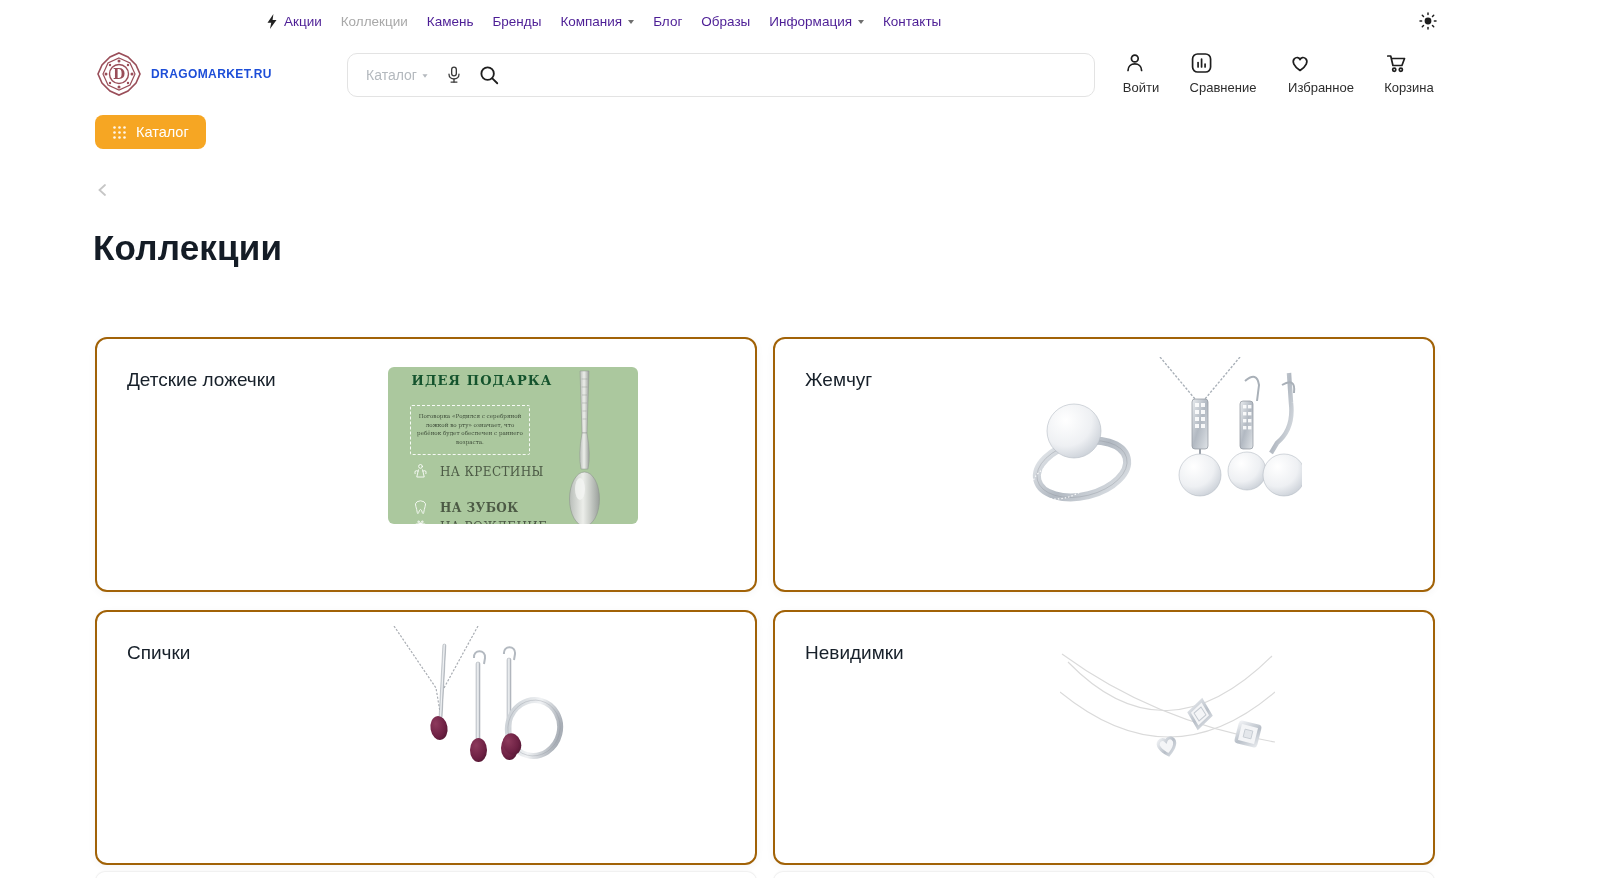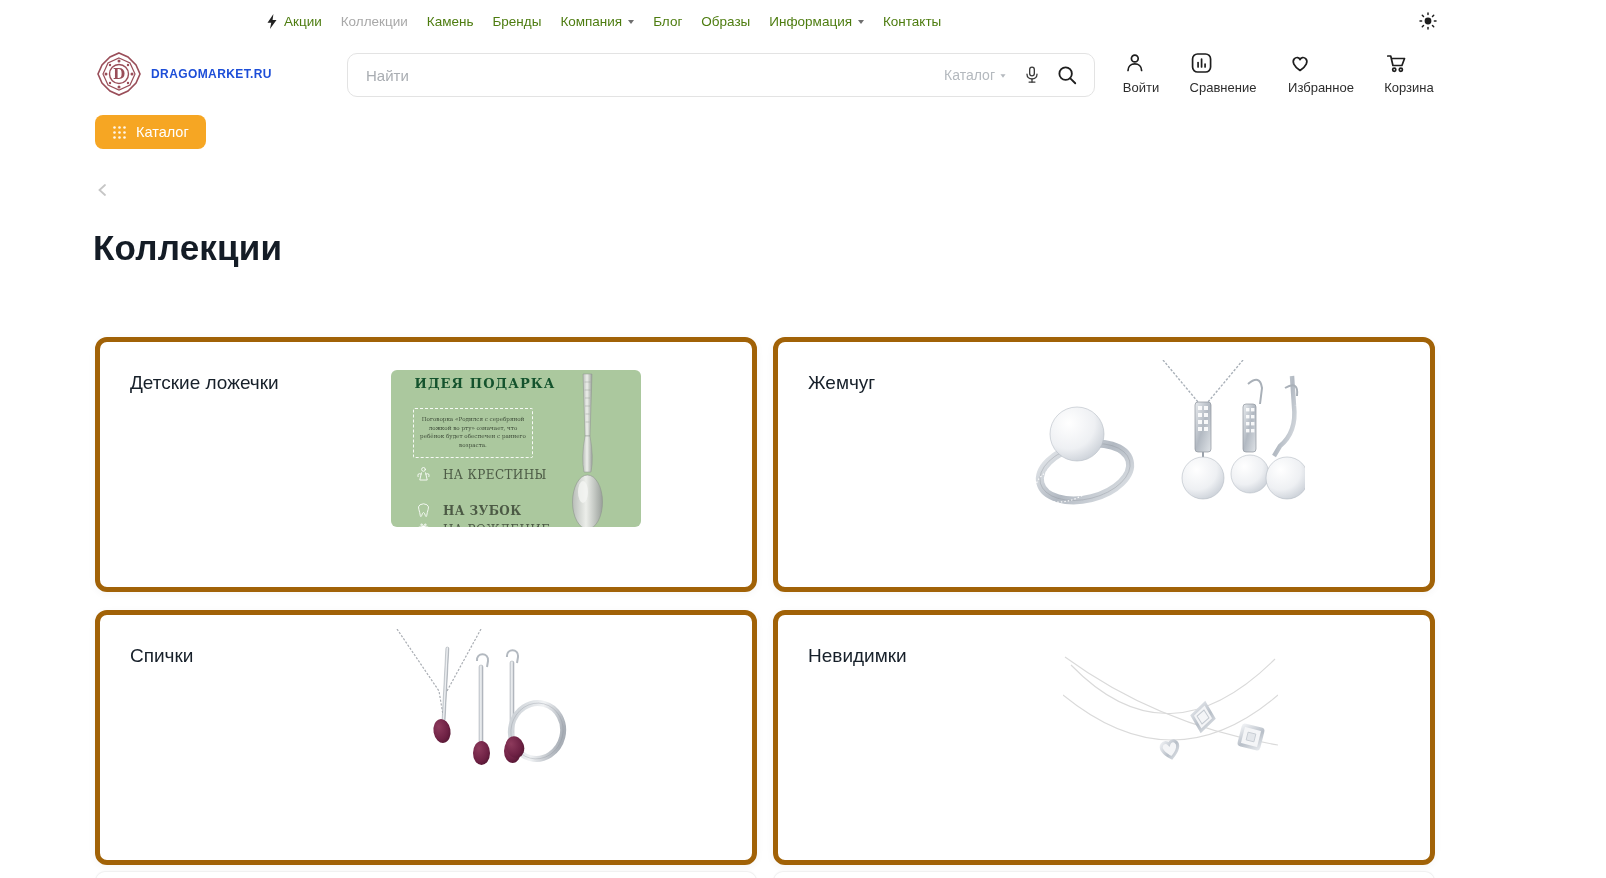--- a/index.html
+++ b/index.html
@@ -4,21 +4,21 @@
 <style>
   * { margin:0; padding:0; box-sizing:border-box; }
   html,body { width:1606px; height:878px; overflow:hidden; background:#fff;
     font-family:"Liberation Sans", sans-serif; color:#2d2d2d; }
   .screen { position:relative; width:1606px; height:878px; background:#fff; }
 
   
   .topbar-nav { position:absolute; left:266px; top:0; height:42px;
     display:flex; align-items:center; gap:19px; }
   .nav-item { display:flex; align-items:center; gap:6px; font-size:13.5px;
-    color:#4d7c0f; cursor:pointer; white-space:nowrap; }
+    color:#4c1d95; cursor:pointer; white-space:nowrap; }
   .nav-item.active { color:#a8a8a8; }
   .caret { width:0; height:0; border-left:3.5px solid transparent;
     border-right:3.5px solid transparent; border-top:4px solid #6f6f6f; margin-top:2px; }
   .topbar-right { position:absolute; left:1032px; top:0; height:42px;
     display:flex; align-items:center; gap:10px; }
   .phone { display:flex; align-items:center; gap:7px; font-size:13.5px;
     font-weight:500; color:#1e1e1e; cursor:pointer; }
   .phone .caret { border-top-color:#999; }
   .callback { font-size:13px; color:#1e1e1e; margin-left:6px; cursor:pointer; }
   .theme-toggle { position:absolute; left:1419px; top:12px; cursor:pointer; }
@@ -50,21 +50,21 @@
     cursor:pointer; }
 
   .back-chevron { position:absolute; left:94px; top:181px; cursor:pointer; display:flex; }
 
   .page-title { position:absolute; left:93px; top:228px; font-size:35px;
     font-weight:600; color:#141c26; letter-spacing:.2px; }
 
   
   .cards { position:absolute; left:95px; top:337px; width:1340px;
     display:grid; grid-template-columns:662px 662px; column-gap:16px; row-gap:18px; }
-  .card { position:relative; height:255px; background:#fff; border:5px solid #a16207;
+  .card { position:relative; height:255px; background:#fff; border:2px solid #a16207;
     border-radius:12px; box-shadow:0 2px 8px rgba(0,0,0,.04); cursor:pointer; overflow:hidden; }
   .card-title { position:absolute; left:30px; top:30px; font-size:19px;
     font-weight:500; color:#17202a; }
   .card-media { position:absolute; }
   .media-spoon { left:291px; top:28px; width:250px; height:157px; border-radius:6px;
     overflow:hidden; background:#abc89e; }
   .media-pearls { left:227px; top:18px; width:300px; height:162px; }
   .media-invisible { left:285px; top:22px; width:215px; height:140px; }
   .media-matches { left:289px; top:14px; width:180px; height:158px; }
 
@@ -161,21 +161,20 @@
           <circle cx="33" cy="15" r="1.2"></circle>
         <circle cx="15" cy="33" r="1.2"></circle>
           <circle cx="33" cy="33" r="1.2"></circle>
       </g>
       <text x="24" y="29" text-anchor="middle" font-family="DejaVu Serif,serif" font-weight="bold" font-size="14" fill="#9a4e59">D</text>
     </svg>
     <div class="logo-text">DRAGOMARKET.RU</div>
   </div>
 
   <div class="searchbar">
-    <input class="search-input" type="text" placeholder="Найти" style="">
     <div class="search-cat">
       <span>Каталог</span>
       <i class="caret"></i>
     </div>
     <div class="search-mic">
       <svg width="20" height="20" viewBox="0 0 24 24" fill="none" stroke="#3a3a3a" stroke-width="1.6" stroke-linecap="round">
         <rect x="9.2" y="2.5" width="5.6" height="10.5" rx="2.8"></rect>
         <path d="M6 11 c0,7.5 12,7.5 12,0"></path>
         <line x1="12" y1="17" x2="12" y2="20.5"></line>
         <line x1="8.5" y1="20.5" x2="15.5" y2="20.5"></line>

